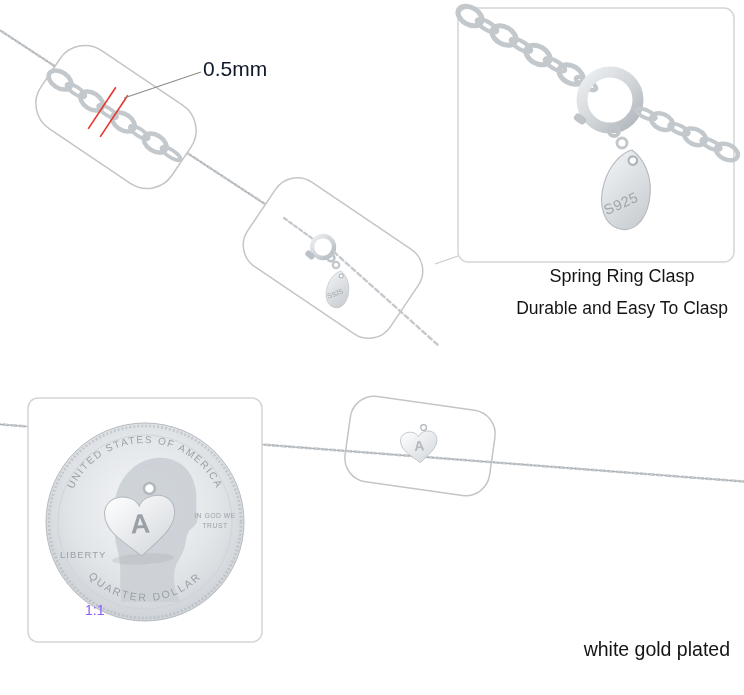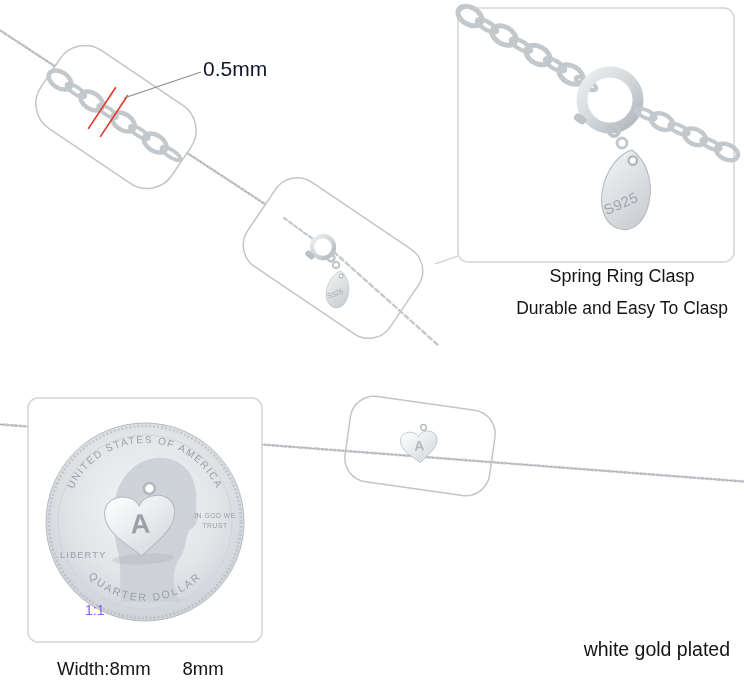--- a/index.html
+++ b/index.html
@@ -160,21 +160,18 @@
 
   <div class="txt label-05">0.5mm</div>
 
   <div class="txt clasp-block">
     <div class="clasp-title">Spring Ring Clasp</div>
     <div class="clasp-sub">Durable and Easy To Clasp</div>
   </div>
 
   <div class="txt scale-label">1:1</div>
 
-  <div class="txt width-line">
-    <span>Width:8mm</span><span class="width-val">8mm</span>
-  </div>
 
   <div class="txt material-block">
     <div>white gold plated</div>
   </div>
 
 </div>
 
 </body></html>

